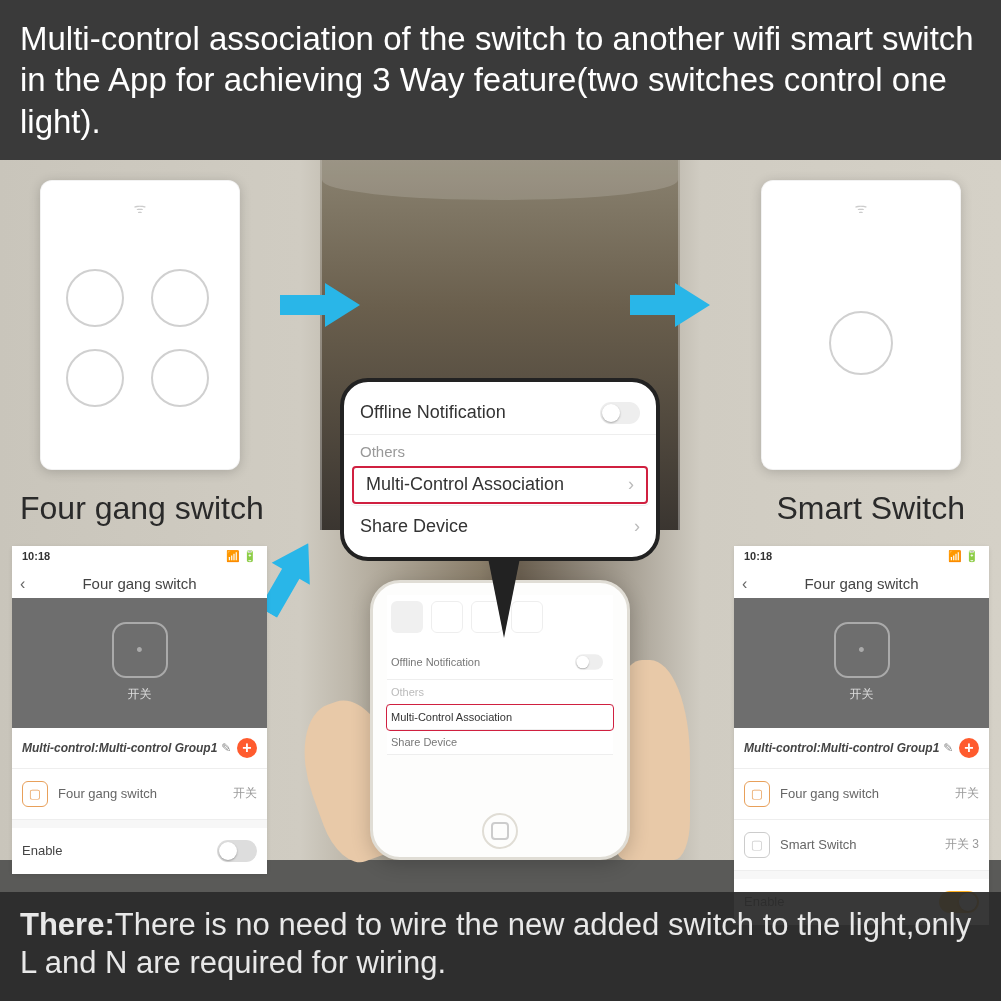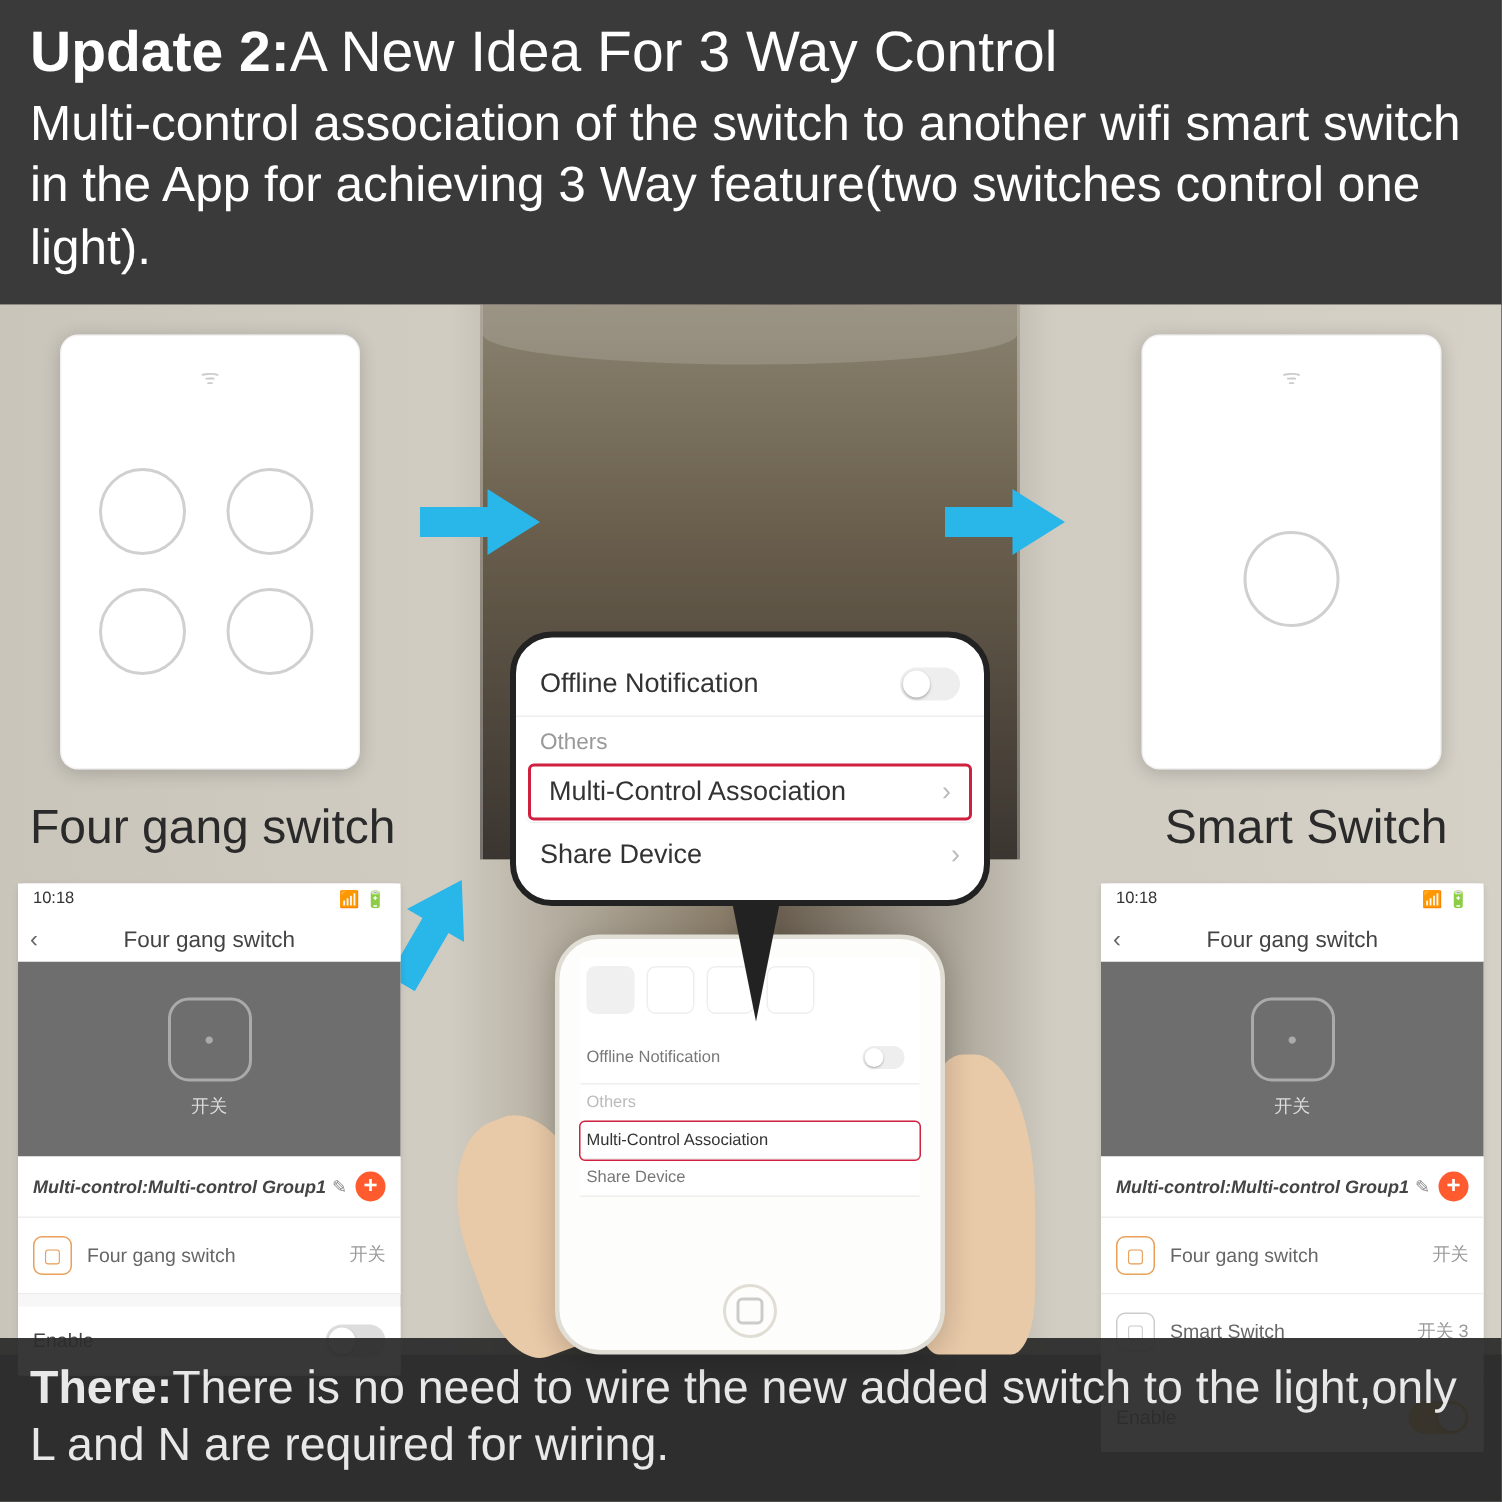--- a/index.html
+++ b/index.html
@@ -123,21 +123,21 @@
     width: 255px;
     background: #f7f7f7;
     border-radius: 4px;
     font-size: 13px;
     color: #444;
     top: 386px;
     box-shadow: 0 1px 4px rgba(0,0,0,0.1);
   }
   .app-left { left: 12px; }
   .app-right { right: 12px; }
-  .app-statusbar { background:#fff; padding:4px 10px; font-size:11px; color:#333; display:flex; justify-content:space-between; }
+  .app-statusbar { background:#fff; padding:4px 10px; font-size:11px; color:#333; display:flex; justify-content:space-between;font-weight:bold; }
   .app-header { background:#fff; padding:8px 10px 6px; text-align:center; font-size:15px; position:relative; }
   .app-back { position:absolute; left:8px; top:8px; color:#666; font-size:16px; }
   .app-gray { background:#6e6e6e; height:130px; display:flex; flex-direction:column; align-items:center; justify-content:center; gap:8px; }
   .app-switch-icon { width:56px; height:56px; border:2px solid #aaa; border-radius:14px; display:flex; align-items:center; justify-content:center; color:#aaa; }
   .app-switch-icon::after{content:"•"; font-size:18px;}
   .app-switch-lbl { color:#ddd; font-size:12px; }
   .app-section { background:#fff; padding:10px 10px; border-bottom:1px solid #eee; display:flex; align-items:center; justify-content:space-between; }
   .mc-title { font-size:12px; font-weight:600;font-style:italic; }
   .pencil{color:#888; font-size:12px; margin-left:4px;}
   .plus-badge { width:20px; height:20px; background:#ff5b2e; border-radius:50%; color:#fff; display:flex; align-items:center; justify-content:center; font-size:16px; font-weight:700; }
@@ -162,23 +162,20 @@
     font-size: 31px;
     line-height: 1.25;
     font-weight: 300;
   }
   .footer .bold { font-weight:700; }
 </style>
 </head>
 <body>
 
 <div class="header">
-  <div class="header-title">
-    <span class="bold">Update 2:</span><span>A New Idea For 3 Way Control</span>
-  </div>
   <div class="header-desc">Multi-control association of the switch to another wifi smart switch in the App for achieving 3 Way feature(two switches control one light).</div>
 </div>
 
 <div class="main">
   <div class="room-bg"></div>
 
   <div class="switch-panel switch-left">
     <div class="wifi-mark">ᯤ</div>
     <div class="gang-grid">
       <div class="gang-circle"></div>

